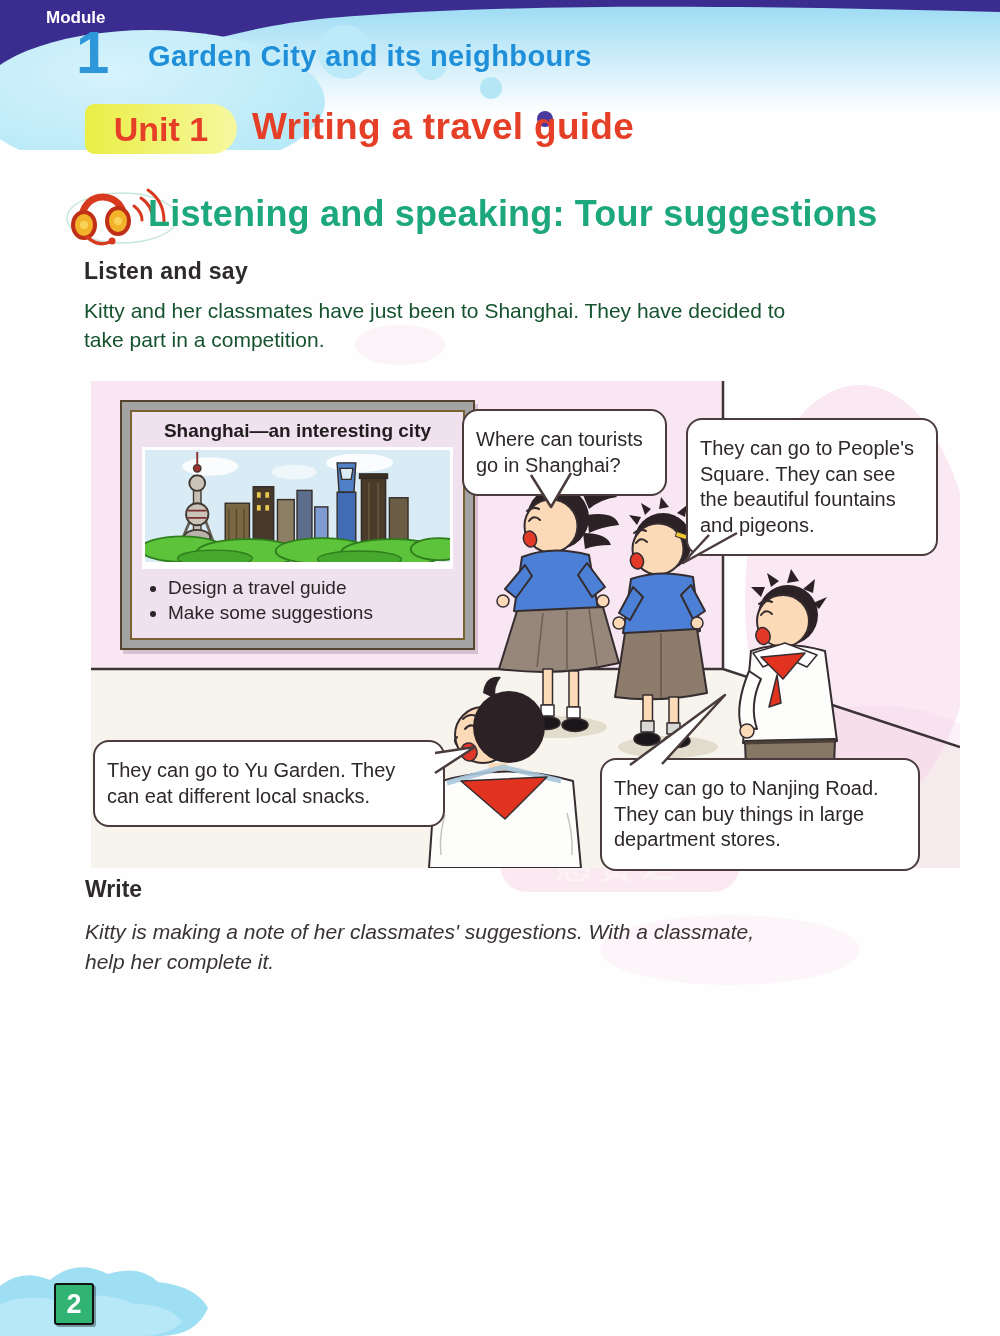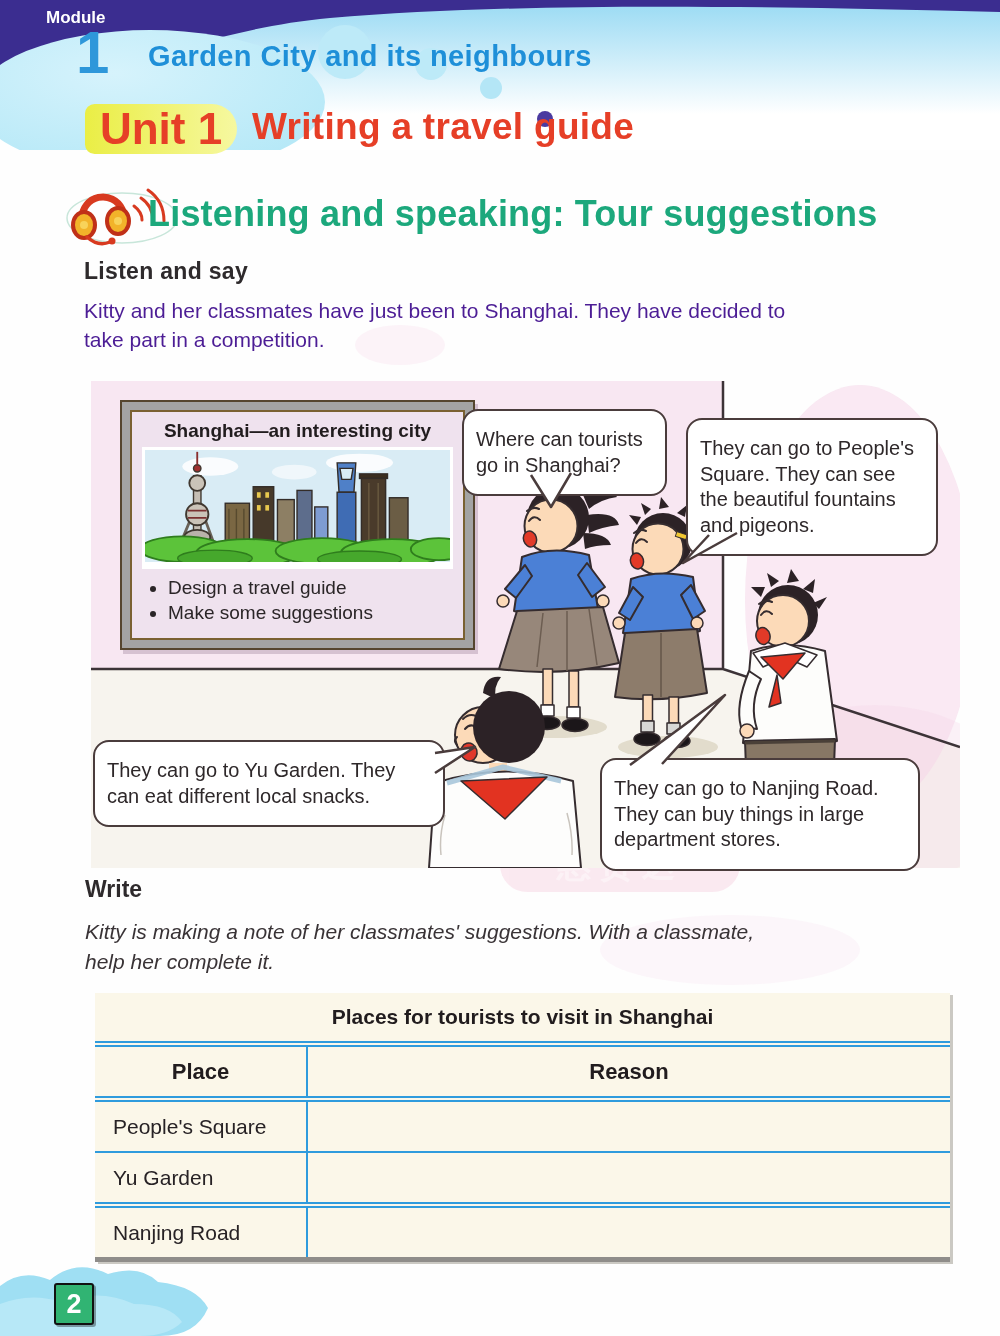--- a/index.html
+++ b/index.html
@@ -10,29 +10,29 @@
 
   
   .header-band{top:0;left:0;width:1000px;height:150px;z-index:2;}
   .module-label{top:8px;left:46px;color:#ffffff;font-size:17px;font-weight:800;z-index:3;}
   .module-number{top:18px;left:76px;color:#2e97da;font-size:60px;font-weight:800;z-index:3;}
   .header-title{top:40px;left:148px;color:#1e8fd8;font-size:29px;font-weight:800;letter-spacing:.4px;z-index:3;}
 
   
   .unit-badge{top:104px;left:85px;width:152px;height:50px;border-radius:10px 26px 26px 10px;
       background:linear-gradient(90deg,#eaee45,#f6f8a0);display:flex;align-items:center;justify-content:center;
-      color:#e63f27;font-size:44px;font-weight:800;z-index:2;}
+      color:#e63f27;font-size:34px;font-weight:800;z-index:2;}
   .unit-title{top:106px;left:252px;color:#e63f27;font-size:37px;font-weight:800;letter-spacing:.3px;z-index:2;}
 
   
   .audio-icon{top:180px;left:64px;z-index:2;}
   .section-heading{top:193px;left:148px;color:#1ca87c;font-size:36px;font-weight:800;letter-spacing:.2px;z-index:2;}
 
   .listen-heading{top:258px;left:84px;color:#2e2a2c;font-size:23px;font-weight:800;letter-spacing:.3px;z-index:2;}
-  .intro-text{top:297px;left:84px;width:850px;color:#4c1d95;font-size:21px;line-height:1.38;z-index:2;}
+  .intro-text{top:297px;left:84px;width:850px;color:#14532d;font-size:21px;line-height:1.38;z-index:2;}
 
   
   .scene{top:375px;left:85px;width:875px;height:493px;z-index:2;}
   .scene-bg{position:absolute;inset:0;}
   .poster{position:absolute;left:35px;top:25px;width:355px;height:250px;box-sizing:border-box;
       background:#a3a3a3;border:2px solid #55452e;padding:8px;box-shadow:3px 4px 0 rgba(110,80,110,.25);}
   .poster-inner{box-sizing:border-box;height:100%;border:2px solid #7a6132;background:#efe2ee;padding:6px 10px 4px;}
   .poster-title{text-align:center;font-size:19px;font-weight:800;color:#211c1e;margin:2px 0 5px;}
   .skyline-wrap{background:#ffffff;padding:3px;}
   .poster-bullets{margin:8px 0 0;padding-left:26px;}
@@ -299,39 +299,20 @@
       <path d="M624,160 L598,188 L652,158" fill="#ffffff" stroke="#4a3c3c" stroke-width="2.5" stroke-linejoin="round"></path>
       <path d="M350,378 L390,372 L350,398" fill="#ffffff" stroke="#4a3c3c" stroke-width="2.5" stroke-linejoin="round"></path>
       <path d="M545,390 L640,320 L577,389" fill="#ffffff" stroke="#4a3c3c" stroke-width="2.5" stroke-linejoin="round"></path>
     </svg>
   </div>
 
   <div class="abs write-heading">Write</div>
   <div class="abs write-instruction preline">Kitty is making a note of her classmates' suggestions. With a classmate,
 help her complete it.</div>
 
-  <div class="abs wtable">
-    <div class="t-title">Places for tourists to visit in Shanghai</div>
-    <div class="t-row head dbl">
-      <div class="c1">Place</div>
-      <div class="c2">Reason</div>
-    </div>
-    <div class="t-row body dbl">
-      <div class="c1">People's Square</div>
-      <div class="c2"></div>
-    </div>
-    <div class="t-row body">
-      <div class="c1">Yu Garden</div>
-      <div class="c2"></div>
-    </div>
-    <div class="t-row body dbl">
-      <div class="c1">Nanjing Road</div>
-      <div class="c2"></div>
-    </div>
-  </div>
 
   <svg class="abs footer-cloud" width="230" height="72" viewBox="0 0 230 72">
     <path d="M0,72 L0,22 Q22,4 50,16 Q76,-6 108,10 Q140,0 158,18 Q196,22 208,44 Q196,72 160,72 Z" fill="#9fdff3"></path>
     <path d="M0,72 L0,40 Q30,28 62,38 Q100,24 134,40 Q170,40 182,58 Q168,72 140,72 Z" fill="#bdeaf8" opacity=".8"></path>
   </svg>
   <div class="abs page-number">2</div>
 
 </div>
 
 </body></html>

